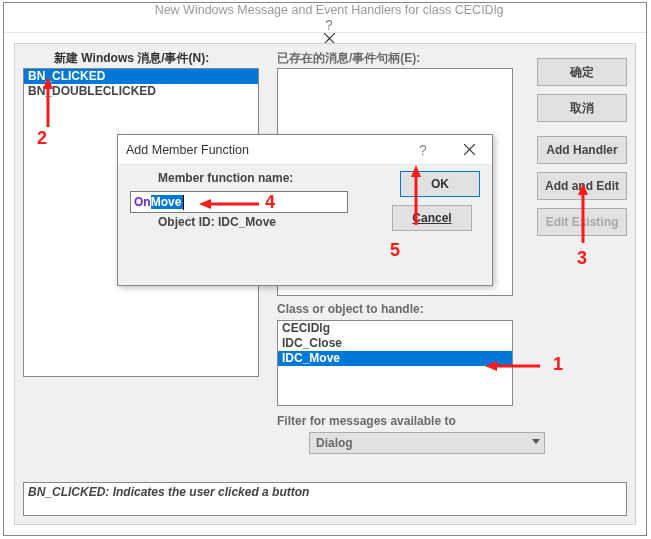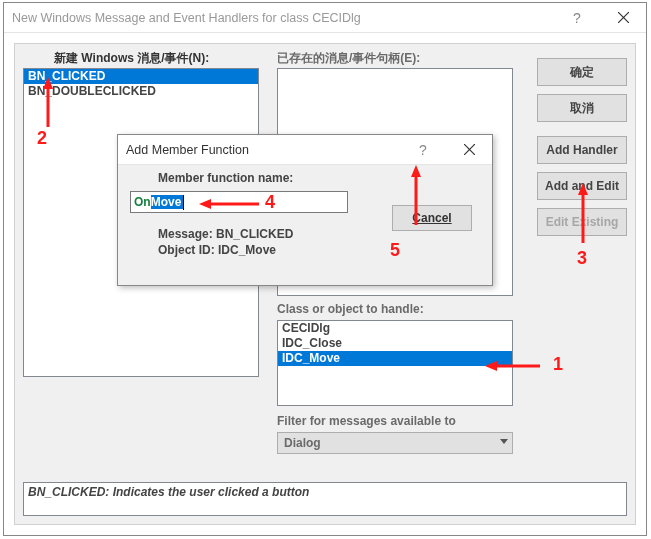--- a/index.html
+++ b/index.html
@@ -24,20 +24,21 @@
   }
   .titlebar {
     height: 30px;
     background: #fff;
     border-bottom: 1px solid #e5e5e5;
     display: flex;
     align-items: center;
     padding-left: 8px;
     color: #999;
     font-size: 12.5px;
+    flex-direction: column;
   }
   .titlebar .spacer { flex: 1; }
   .title-btn {
     width: 46px; height: 30px;
     display: flex; align-items: center; justify-content: center;
     color: #666;
   }
   .title-btn svg { width: 11px; height: 11px; }
   .help-btn { font-size: 14px; color: #888; }
   .content {
@@ -76,20 +77,21 @@
   .btn.disabled { color: #a7a7a7; }
   .combo {
     position: absolute;
     height: 22px;
     background: #e1e1e1;
     border: 1px solid #adadad;
     display: flex; align-items: center;
     padding: 0 6px;
     font-weight: bold;
     color: #6a6a6a;
+    margin-left: 32px;
   }
   .combo .arrow {
     position: absolute; right: 4px; top: 6px;
     width: 0; height: 0;
     border-left: 4px solid transparent;
     border-right: 4px solid transparent;
     border-top: 5px solid #555;
   }
   .status {
     position: absolute;
@@ -128,21 +130,21 @@
   .m-input {
     width: 218px; height: 22px;
     border: 1px solid #7a7a7a;
     background: #fff;
     font-size: 12px;
     font-weight: bold;
     padding: 0;
     display: flex; align-items: center;
     margin-top: 6px;
   }
-  .m-input .prefix { padding-left: 3px; color: #15803d; }
+  .m-input .prefix { padding-left: 3px; color: #6d28d9; }
   .m-input .sel { background: #0078d7; color: #fff; padding: 0 2px 0 0; }
   .m-input .caret {
     width: 1px; height: 15px; background: #000;
   }
   .m-btn {
     position: absolute;
     width: 80px; height: 26px;
     background: #e1e1e1;
     border: 1px solid #adadad;
     font-weight: bold;
@@ -217,22 +219,22 @@
         </svg>
     </div>
   </div>
   <div class="m-body">
     <div class="m-label">Member function name:</div>
     <div class="m-input">
       <span class="prefix">On</span>
         <span class="sel">Move</span>
         <span class="caret"></span>
     </div>
-    <div class="m-label" style="margin-top:14px;">Message: BN_CLICKED</div>
     <div class="m-label" style="margin-top:2px;">Object ID: IDC_Move</div>
+    <div class="m-btn default" style="right:0; top:0;">OK</div>
     <div class="m-btn" style="right:8px; top:34px;text-decoration:underline;">Cancel</div>
   </div>
 </div>
 
 <svg class="arrow-svg" style="left:485px; top:358px; width:55px; height:16px;">
   <line x1="55" y1="8" x2="10" y2="8" stroke="#ff1a1a" stroke-width="3"></line>
   <polygon points="0,8 12,3 12,13" fill="#ff1a1a"></polygon>
 </svg>
 <div class="anno" style="left:553px; top:354px;">1</div>
 

